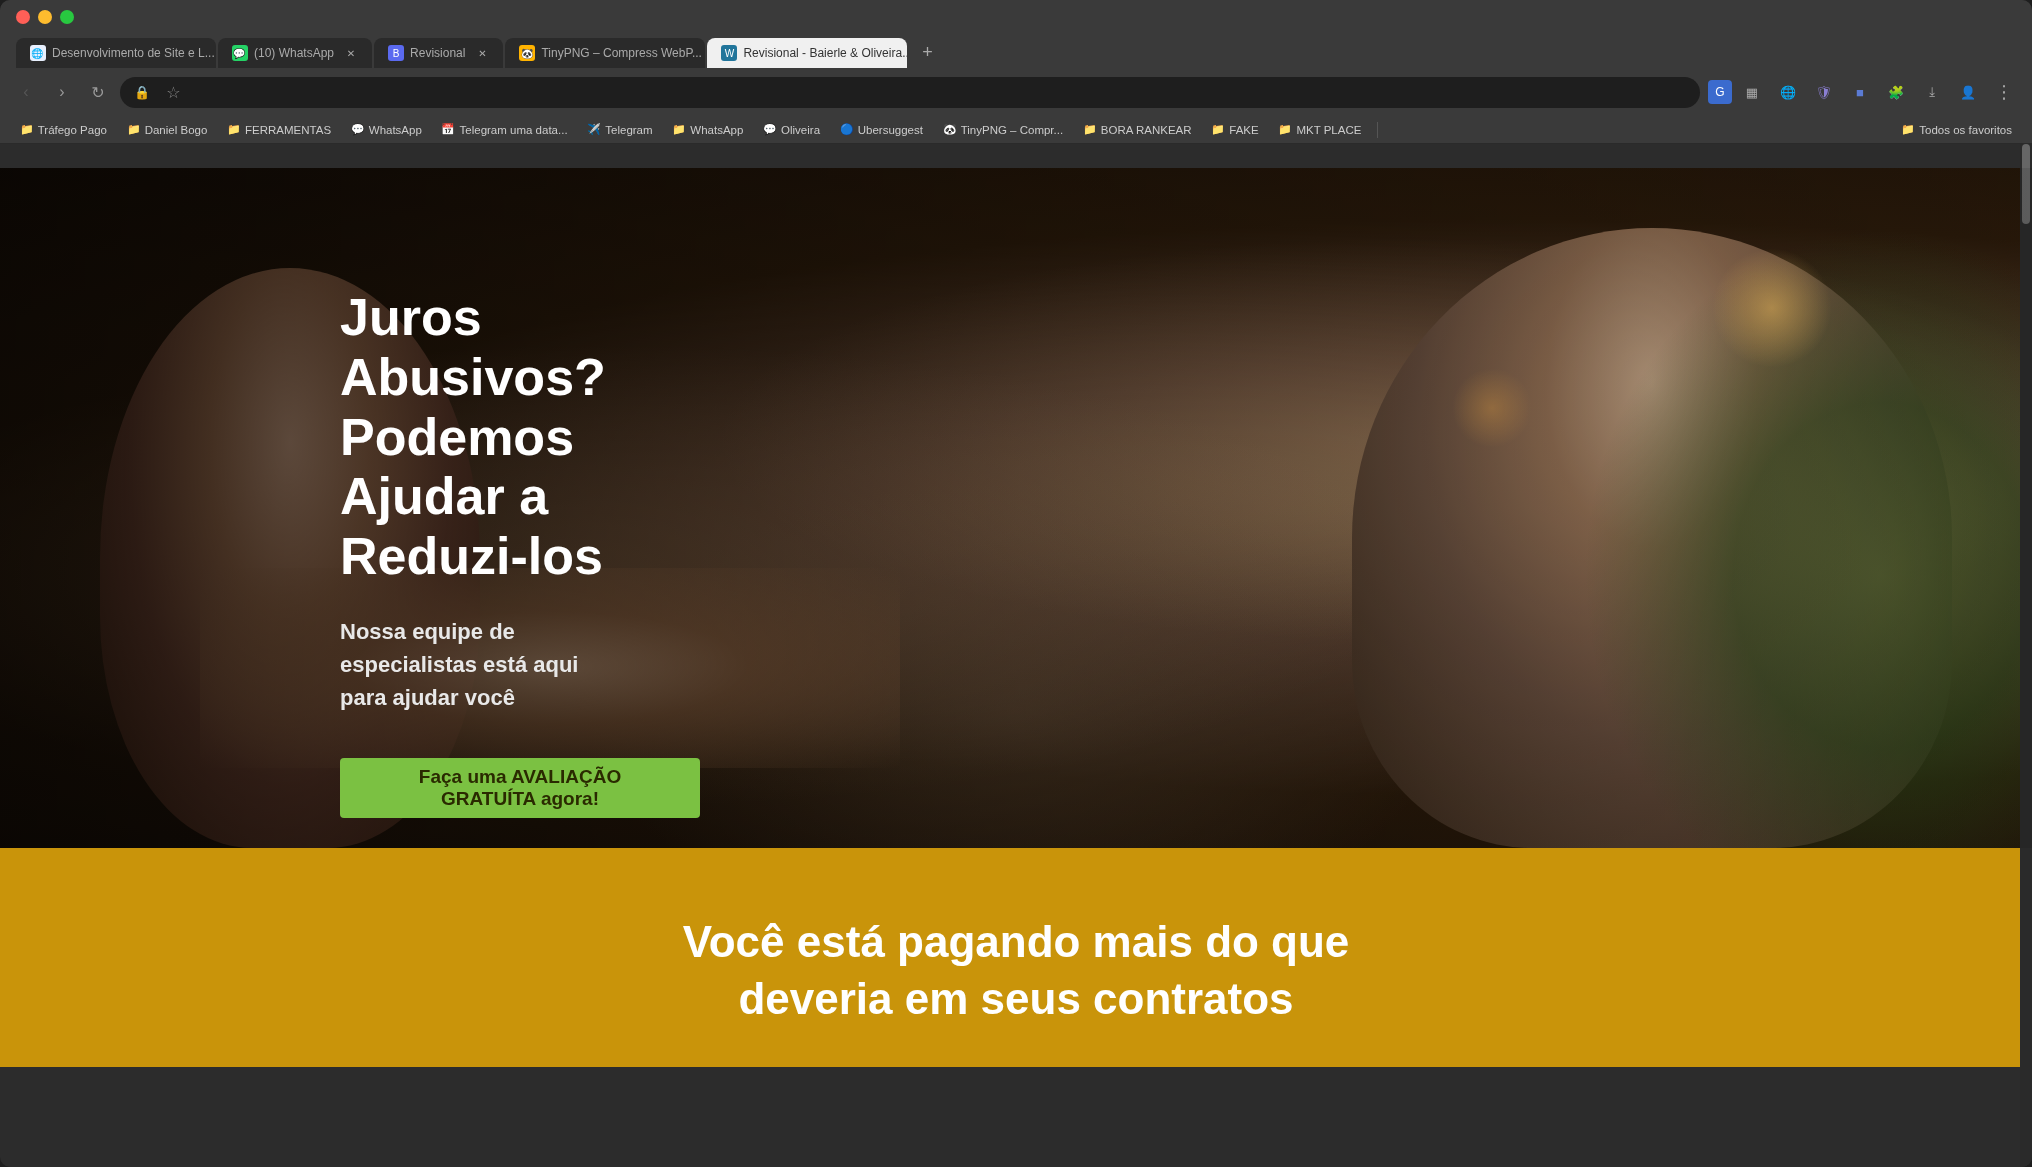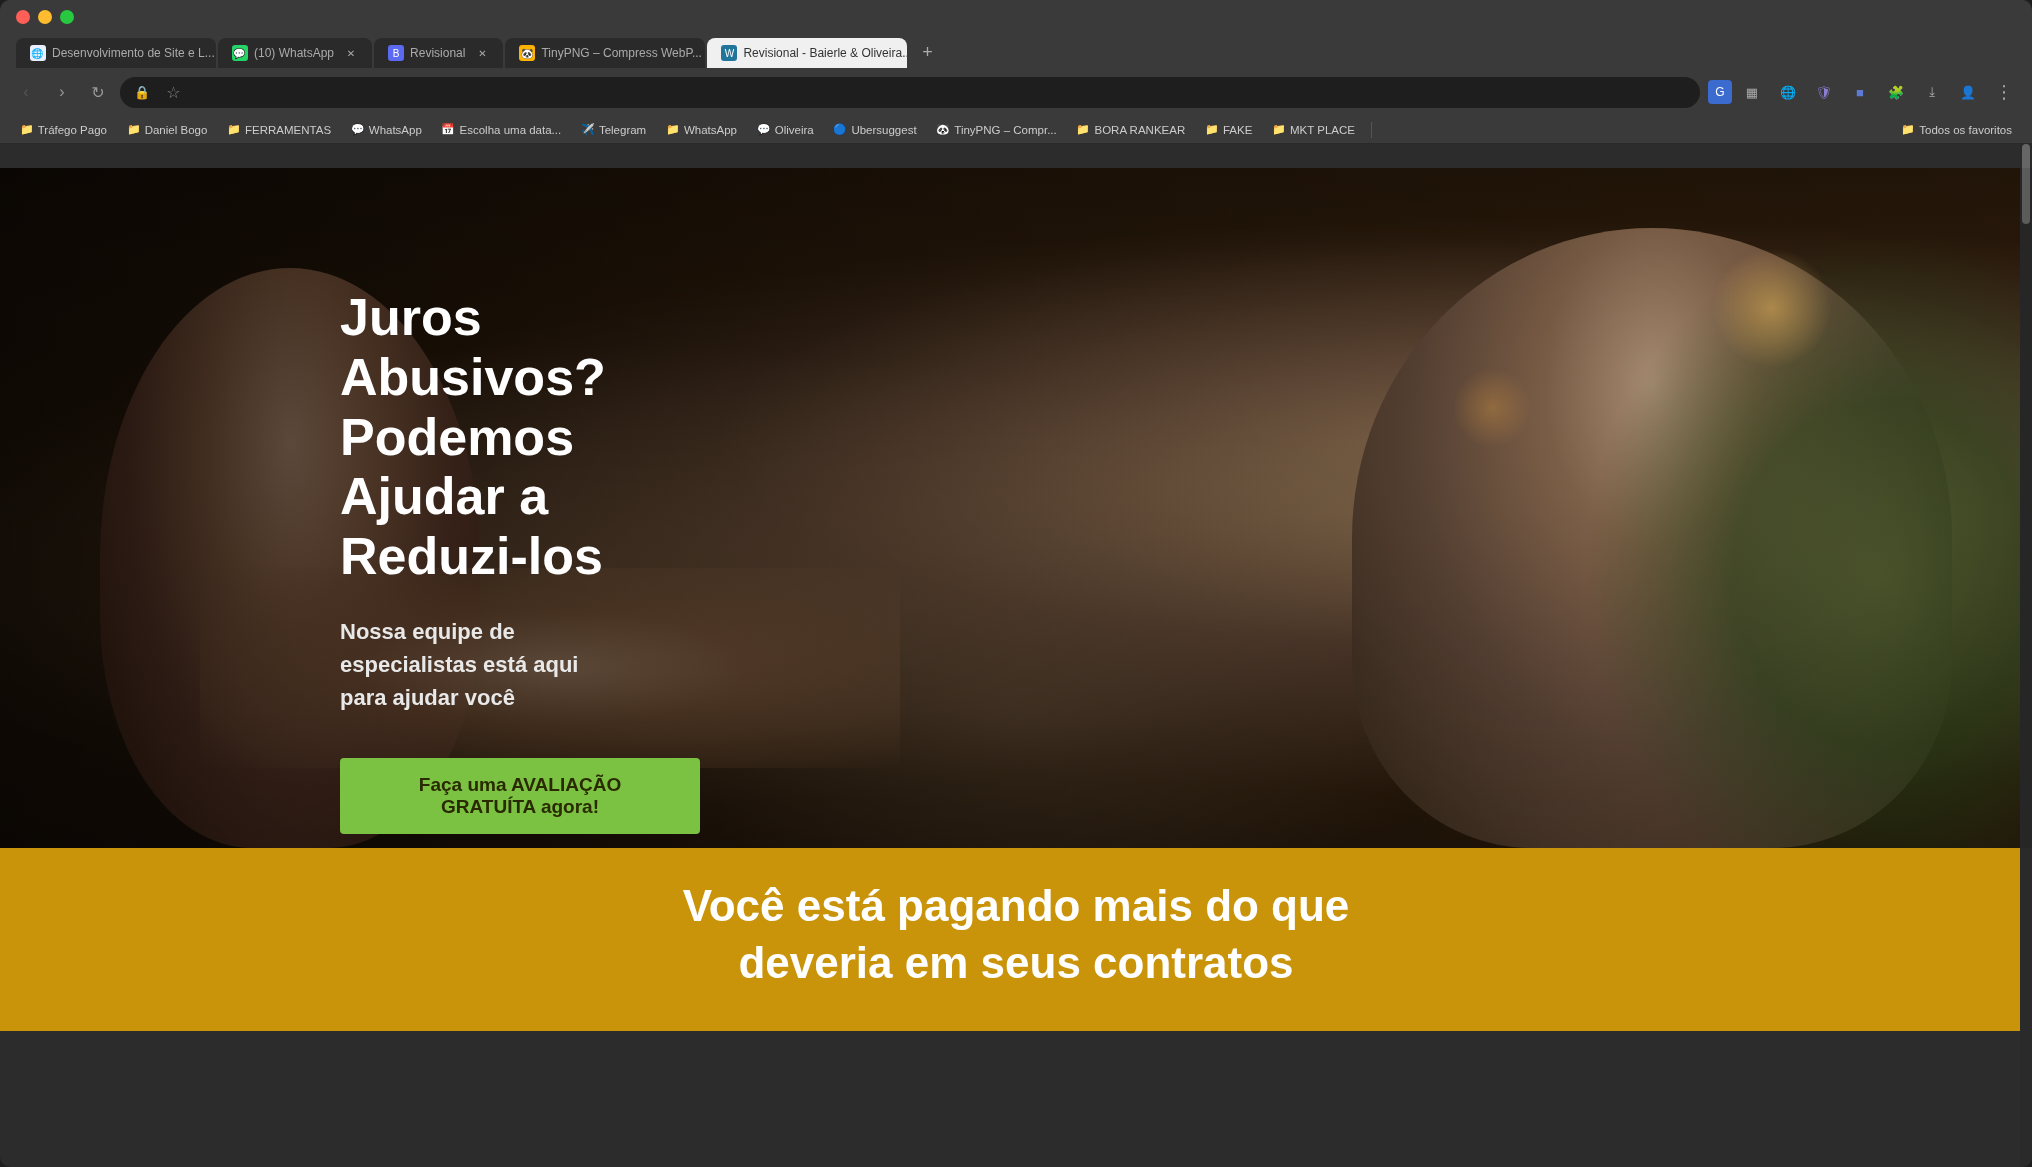--- a/index.html
+++ b/index.html
@@ -280,31 +280,31 @@
       line-height: 1.5;
       margin-bottom: 44px;
     }
 
     .cta-button {
       display: inline-block;
       background: #7bc142;
       color: #2a2a00;
       font-size: 19px;
       font-weight: 700;
-      padding: 16px 32px;
+      padding: 8px 32px;
       border-radius: 4px;
       cursor: pointer;
       border: none;
       text-align: center;
     }
 
     
     .bottom-section {
       background: #c9940a;
-      padding: 29px 40px 40px;
+      padding: 65px 40px 40px;
       min-height: 160px;
       display: flex;
       align-items: flex-start;
       justify-content: center;
     }
 
     .bottom-title {
       font-size: 44px;
       font-weight: 700;
       color: #ffffff;
@@ -427,21 +427,21 @@
     <div class="bookmark-item">
       <span class="bookmark-icon">📁</span>
       <span>FERRAMENTAS</span>
     </div>
     <div class="bookmark-item">
       <span class="bookmark-icon" style="color:#25d366;">💬</span>
       <span>WhatsApp</span>
     </div>
     <div class="bookmark-item">
       <span class="bookmark-icon" style="color:#4a90d9;">📅</span>
-      <span>Escolha uma data...</span>
+      <span>Telegram uma data...</span>
     </div>
     <div class="bookmark-item">
       <span class="bookmark-icon" style="color:#0088cc;">✈️</span>
       <span>Telegram</span>
     </div>
     <div class="bookmark-item">
       <span class="bookmark-icon">📁</span>
       <span>WhatsApp</span>
     </div>
     <div class="bookmark-item">

